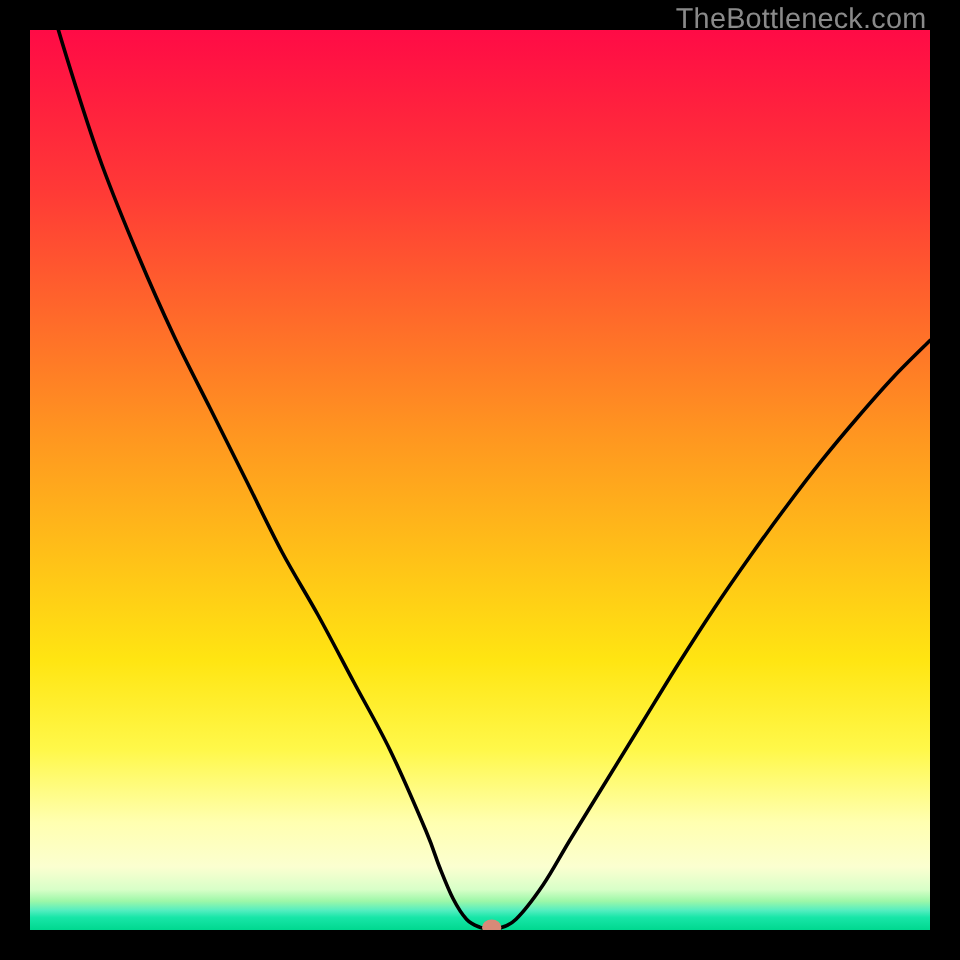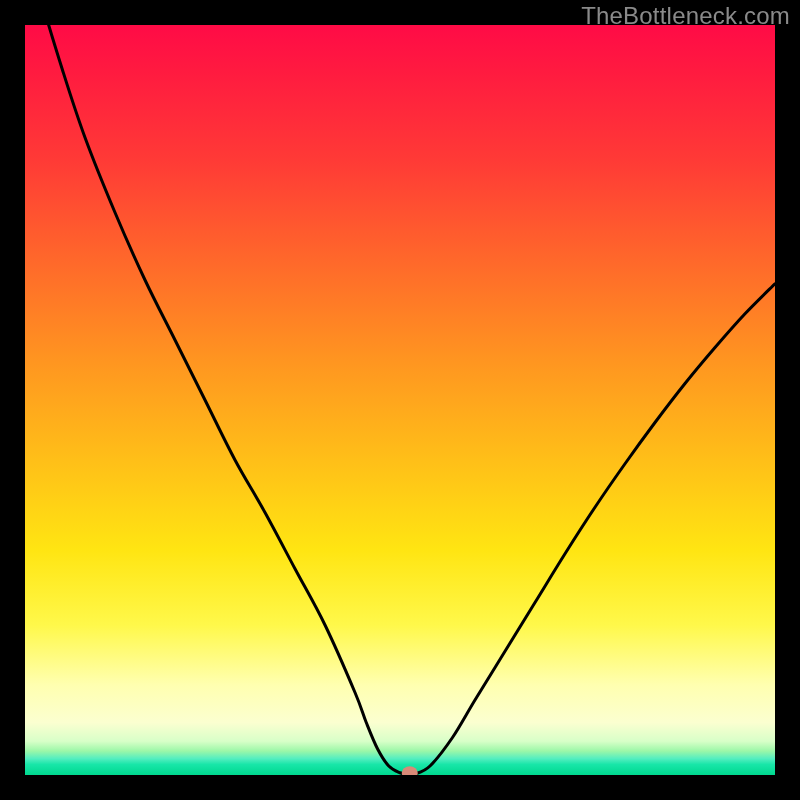--- a/index.html
+++ b/index.html
@@ -45,21 +45,21 @@
   .plot-svg {
     position: absolute;
     left: 0;
     top: 0;
     width: 750px;
     height: 750px;
   }
   .watermark {
     position: absolute;
     top: 2px;
-    right: 10px;
+    right: 28px;
     color: #8a8a8a;
     font-size: 24px;
     font-weight: 400;
     letter-spacing: 0.2px;
     user-select: none;
     margin-left: 17px;
   }
 </style>
 </head>
 <body>

